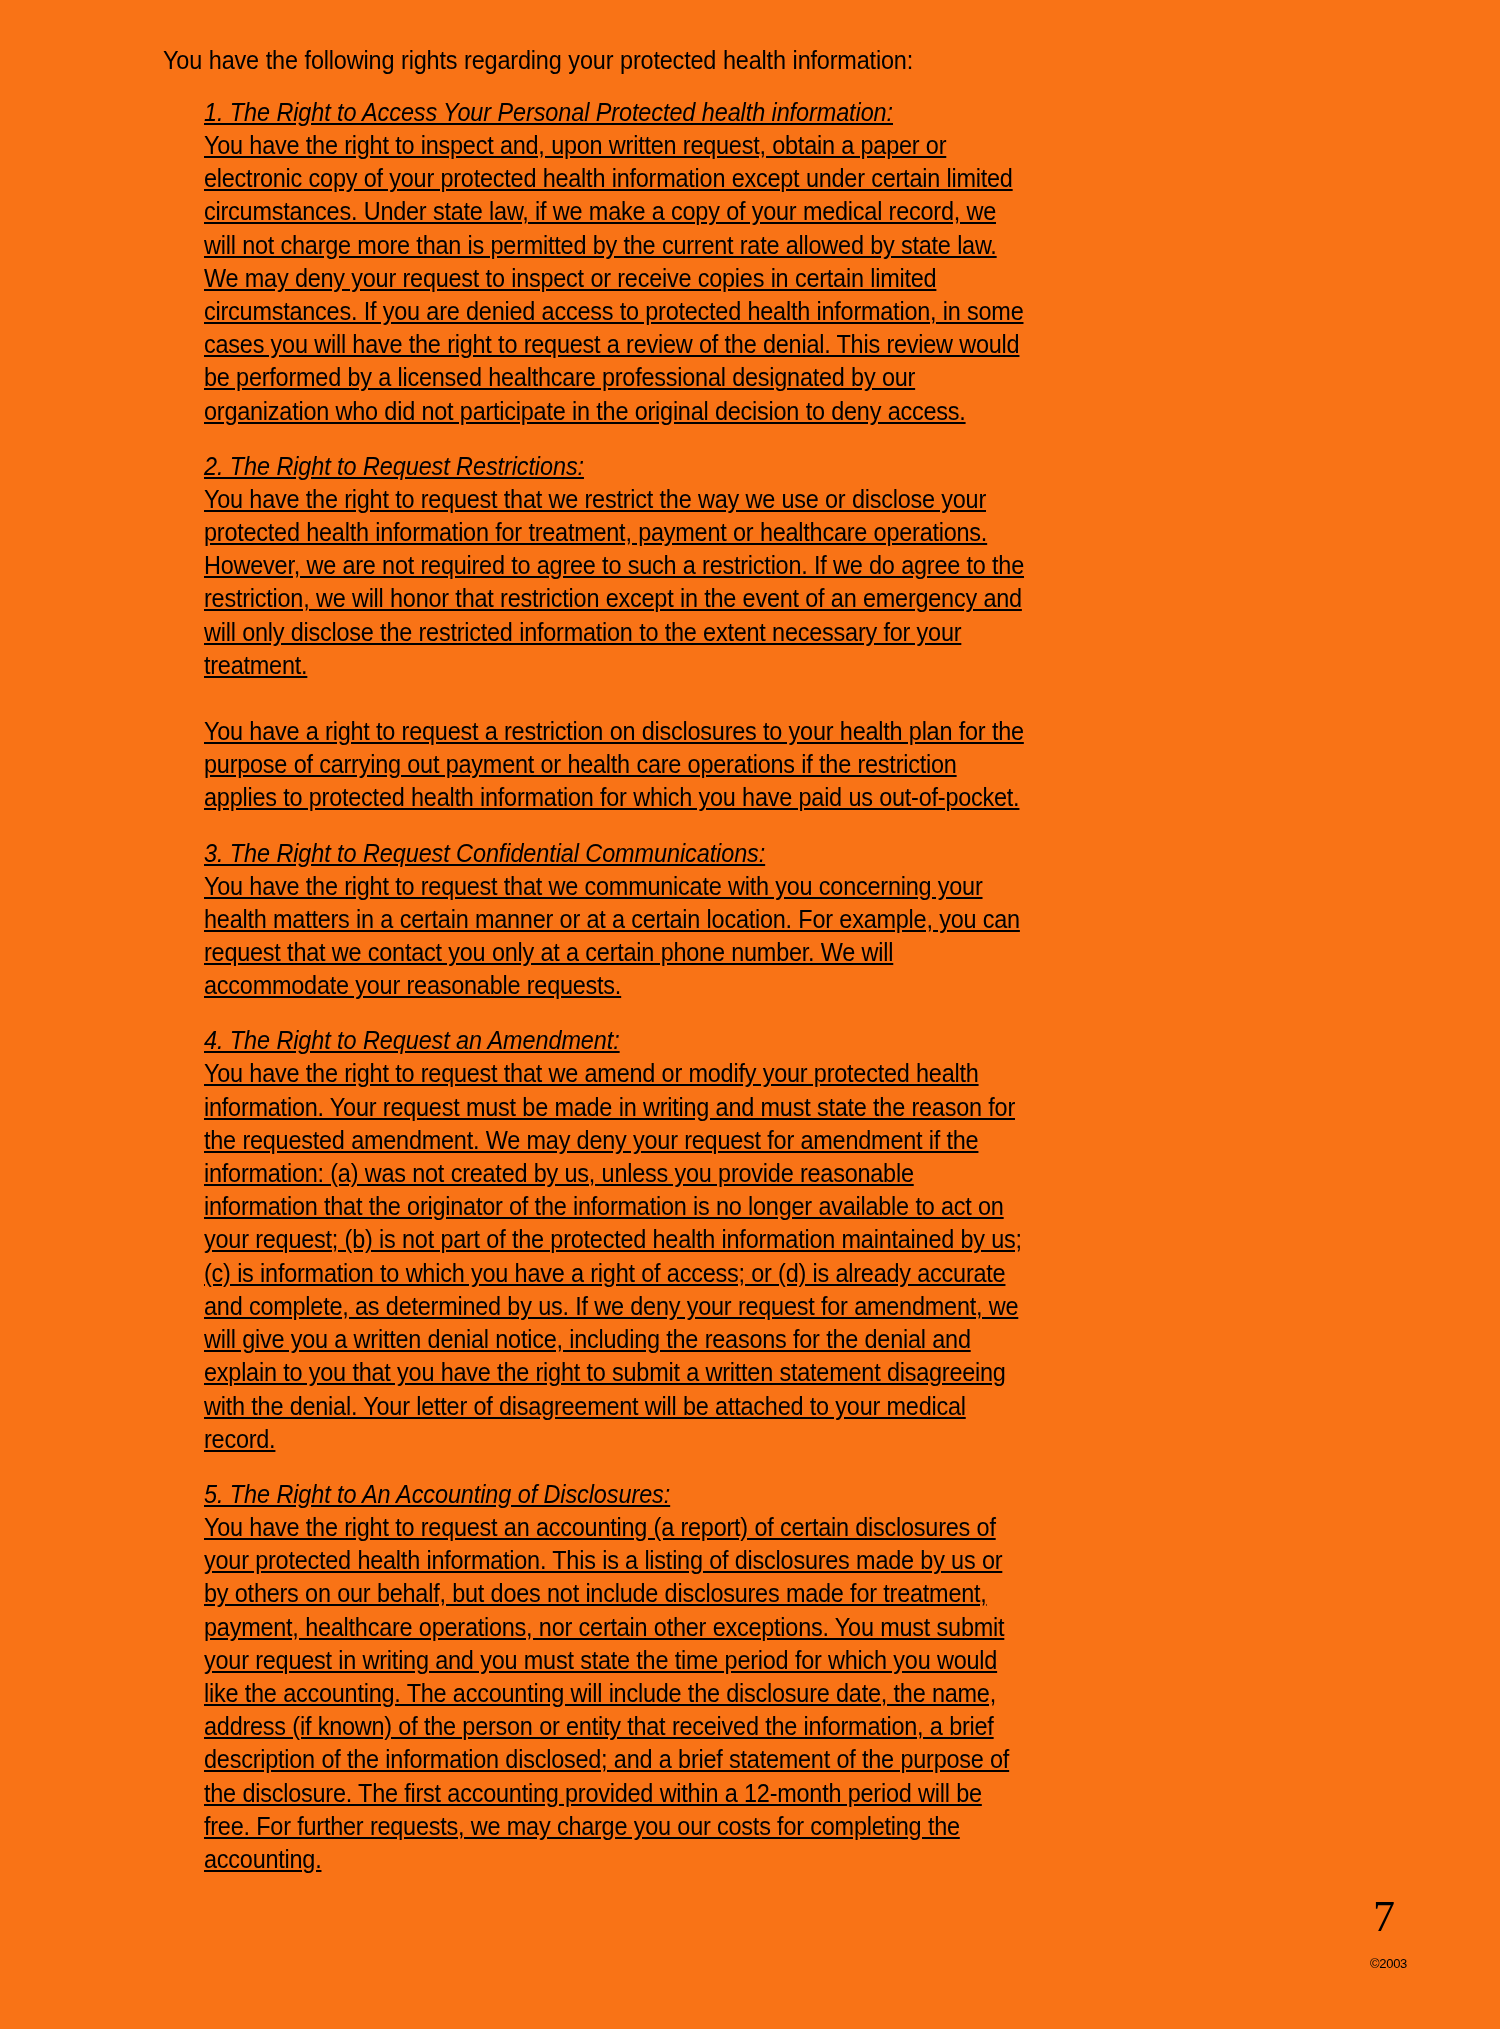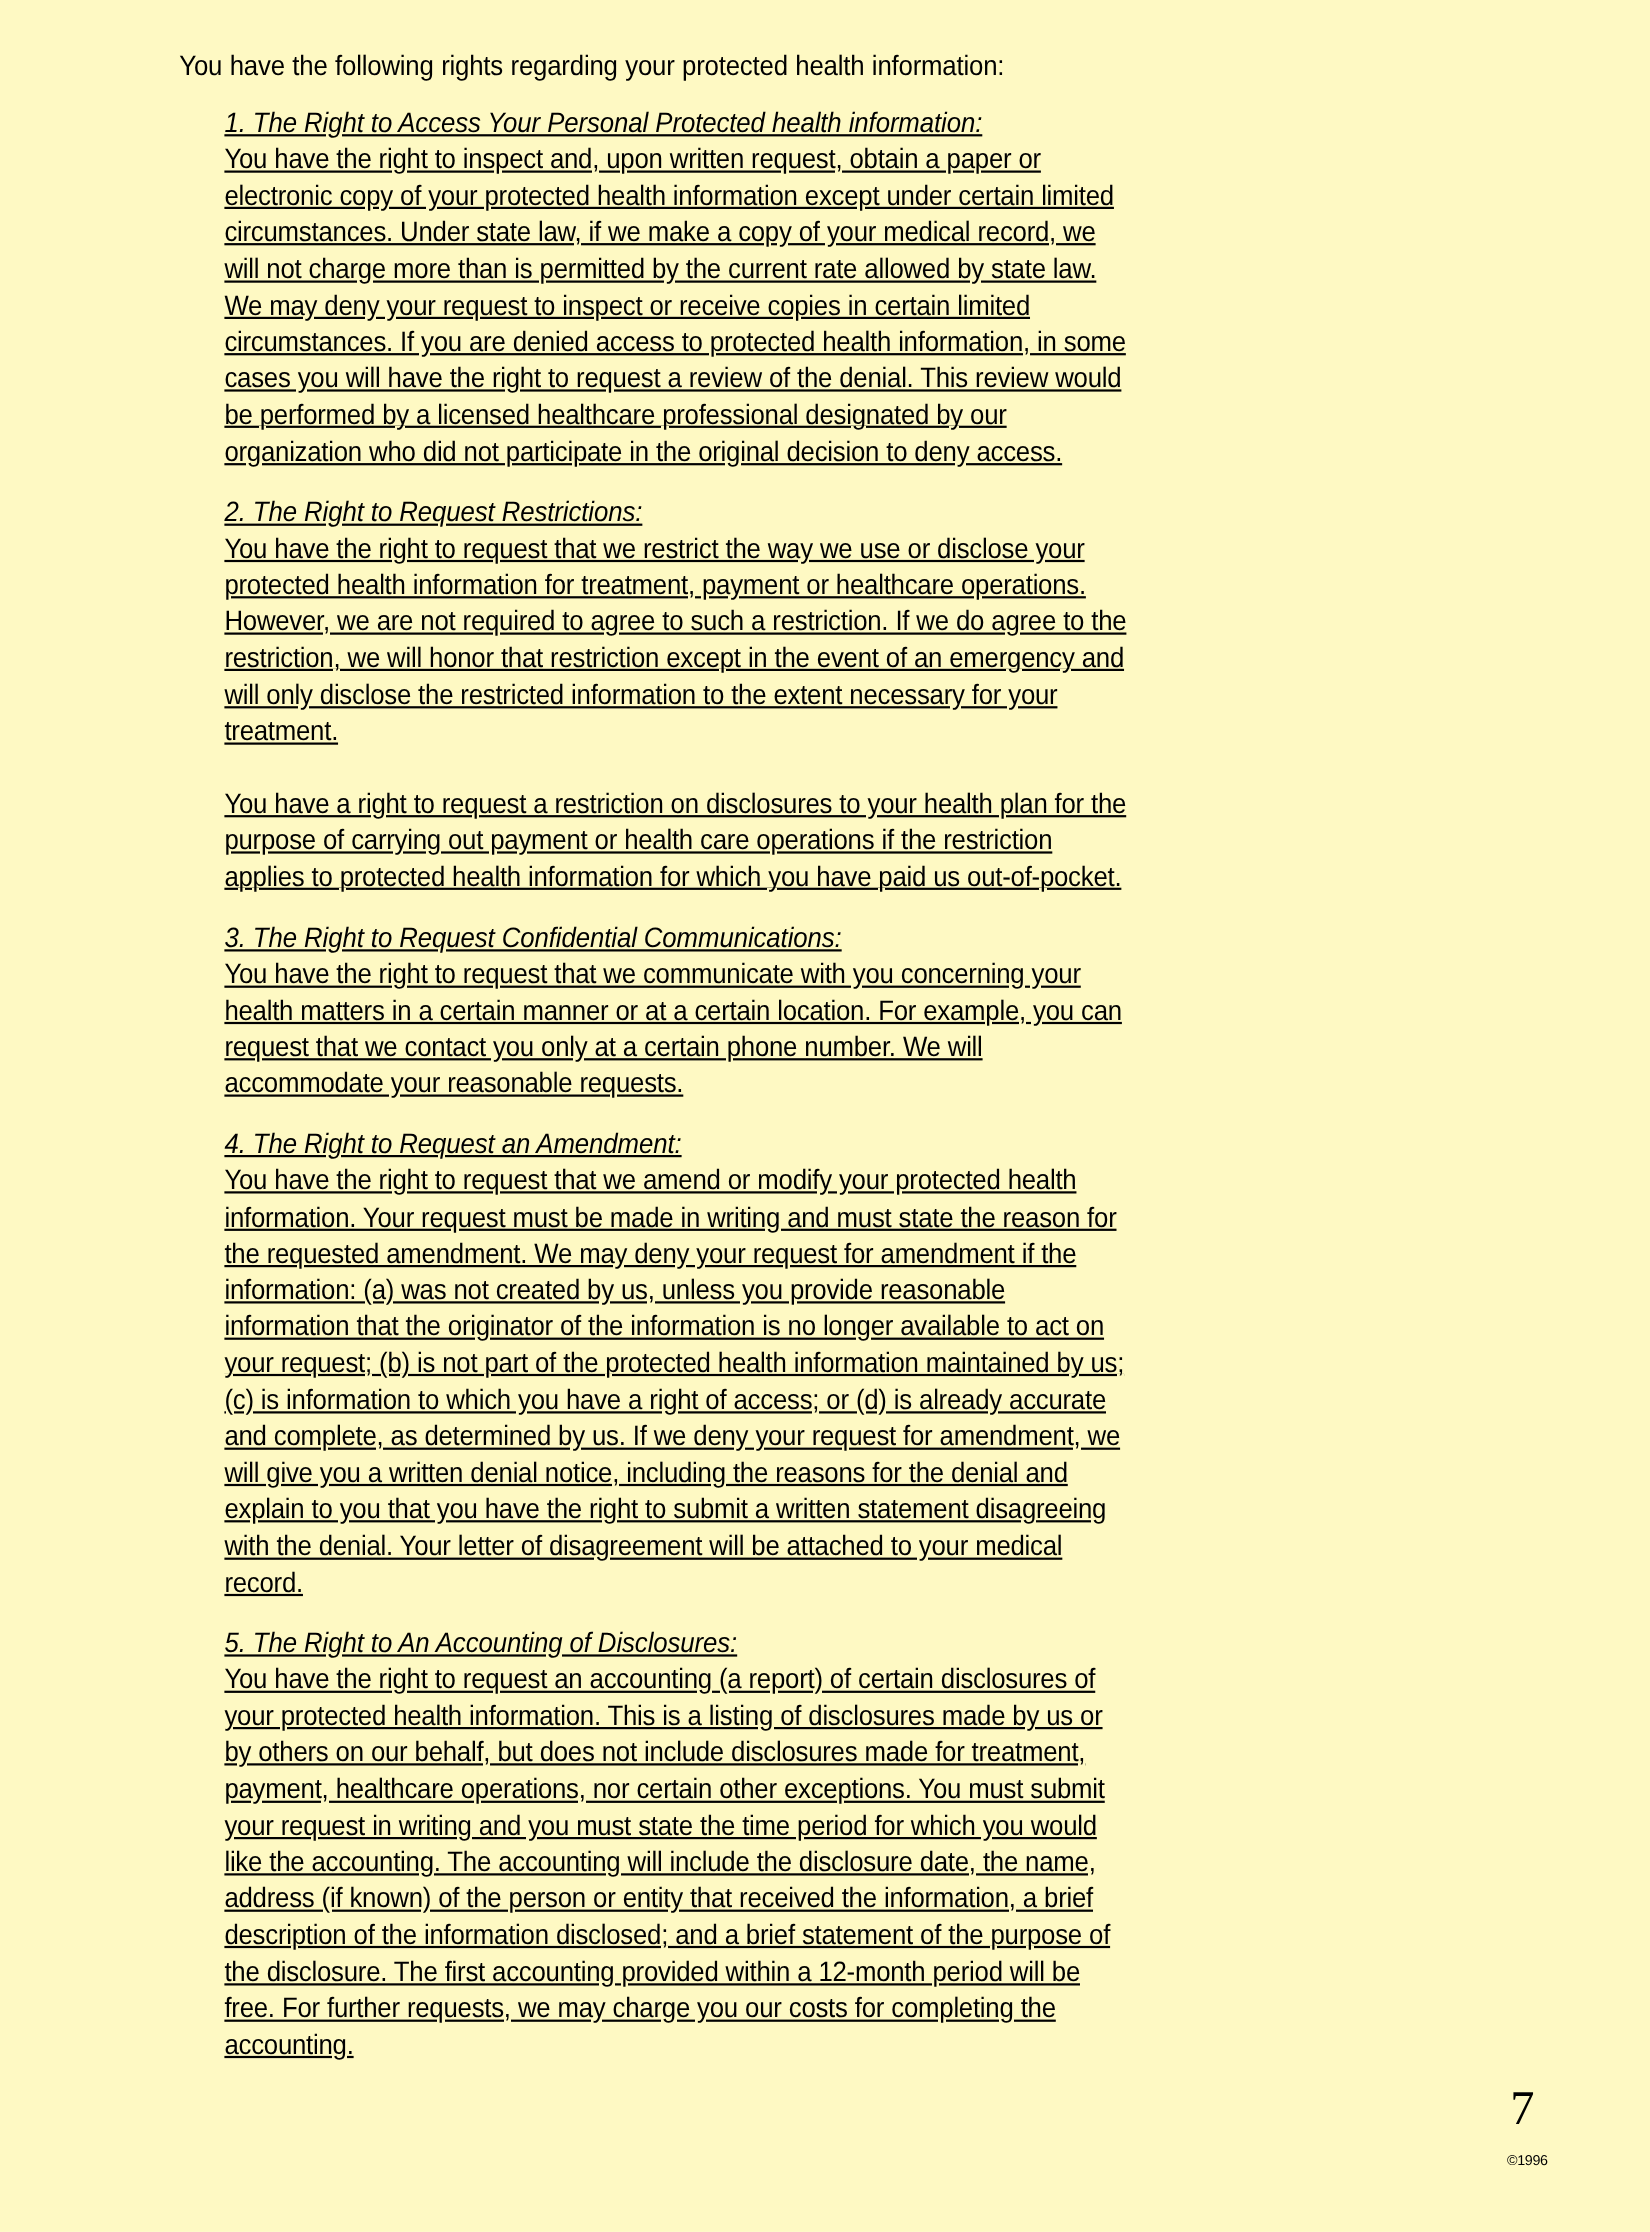--- a/index.html
+++ b/index.html
@@ -13,21 +13,21 @@
     font-family: "Liberation Sans", "DejaVu Sans", sans-serif;
     color: #000000;
     position: relative;
     overflow: hidden;
   }
   .page {
     position: absolute;
     left: 0; top: 0;
     width: 1500px;
     height: 2029px;
-    background: #fef9c3;
+    background: #f97316;
   }
   
   .body-text, .intro, .heading {
     transform: scaleX(0.92);
     transform-origin: left top;
   }
   .intro {
     position: absolute;
     left: 163px;
     top: 43px;
@@ -122,16 +122,16 @@
     <div class="section">
       <div class="heading">5. The Right to An Accounting of Disclosures:</div>
       <p class="body-text">You have the right to request an accounting (a report) of certain disclosures of your protected health information. This is a listing of disclosures made by us or by others on our behalf, but does not include disclosures made for treatment, payment, healthcare operations, nor certain other exceptions. You must submit your request in writing and you must state the time period for which you would like the accounting. The accounting will include the disclosure date, the name, address (if known) of the person or entity that received the information, a brief description of the information disclosed; and a brief statement of the purpose of the disclosure. The first accounting provided within a 12-month period will be free. For further requests, we may charge you our costs for completing the accounting.</p>
     </div>
 
   </div>
 
   <div class="page-number">7</div>
 
   <div class="copyright">
-    <span class="cmark">©</span><span>1996</span>
+    <span class="cmark">©</span><span>2003</span>
   </div>
 
 </div>
 
 </body></html>

